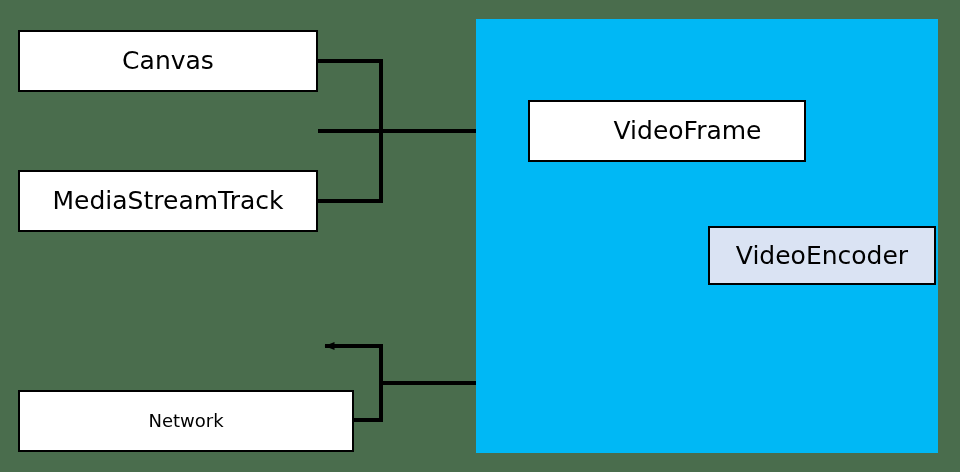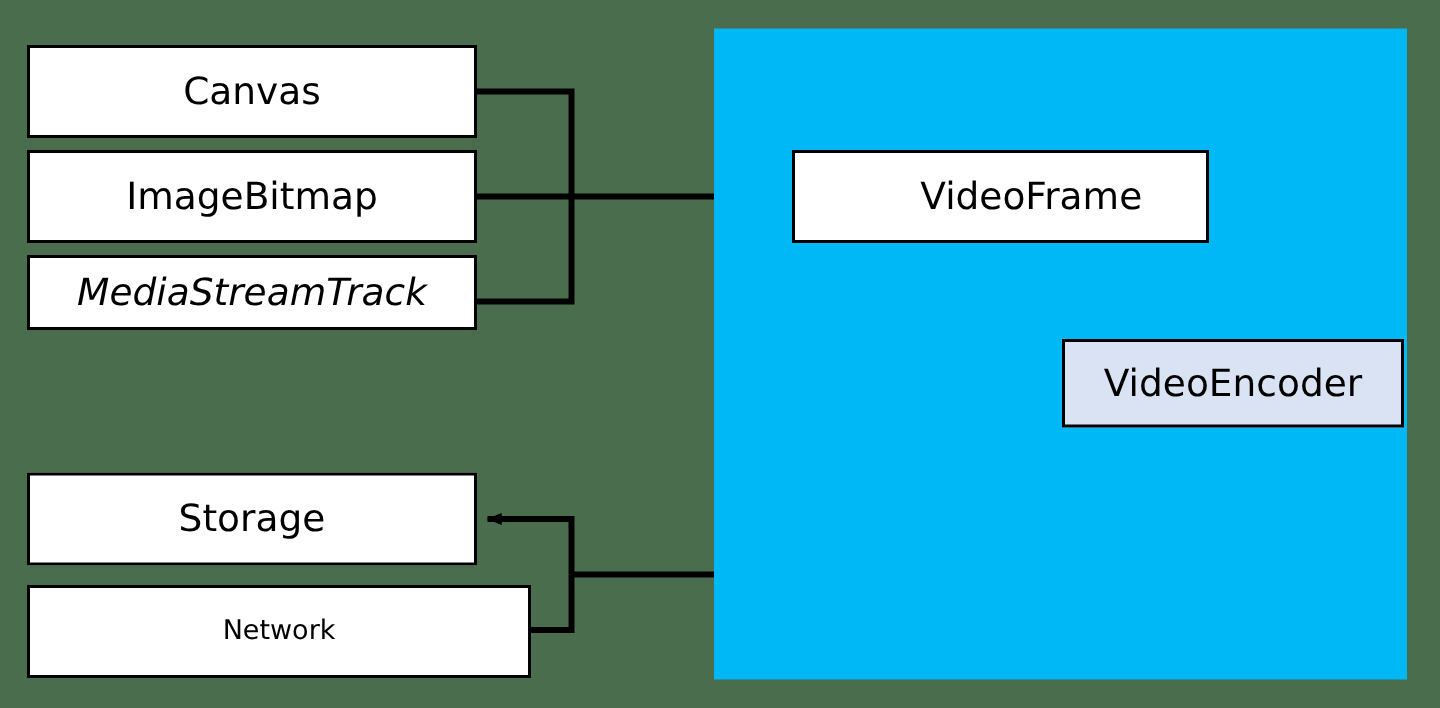--- a/index.html
+++ b/index.html
@@ -93,31 +93,25 @@
       <path d="M528,383 L381,383" fill="none" stroke="#000000" stroke-width="4"></path>
       <path d="M381,383 L381,346 L325,346" fill="none" stroke="#000000" stroke-width="4" marker-end="url(#arrow-left)"></path>
       <path d="M381,383 L381,420 L325,420" fill="none" stroke="#000000" stroke-width="4" marker-end="url(#arrow-left)"></path>
     </g>
   </svg>
 
   <div class="node" style="left:18px; top:30px; width:300px; height:62px; font-size:25px;">
     <span class="node-label">Canvas</span>
   </div>
 
-  <div class="node" style="left:18px; top:100px; width:300px; height:62px; font-size:25px;">
-    <span class="node-label">ImageBitmap</span>
-  </div>
 
-  <div class="node" style="left:18px; top:170px; width:300px; height:50px; font-size:25px;font-style:italic;">
+  <div class="node" style="left:18px; top:170px; width:300px; height:62px; font-size:25px;">
     <span class="node-label">MediaStreamTrack</span>
   </div>
 
-  <div class="node" style="left:18px; top:315px; width:300px; height:62px; font-size:25px;">
-    <span class="node-label">Storage</span>
-  </div>
 
   <div class="node" style="left:18px; top:390px; width:336px; height:62px; font-size:18px;">
     <span class="node-label">Network</span>
   </div>
 
   <div class="node" style="left:528px; top:100px; width:278px; height:62px; font-size:25px;padding-left:41px;">
     <span class="node-label">VideoFrame</span>
   </div>
 
   <div class="node squared" style="left:708px; top:226px; width:228px; height:59px; font-size:25px;">

